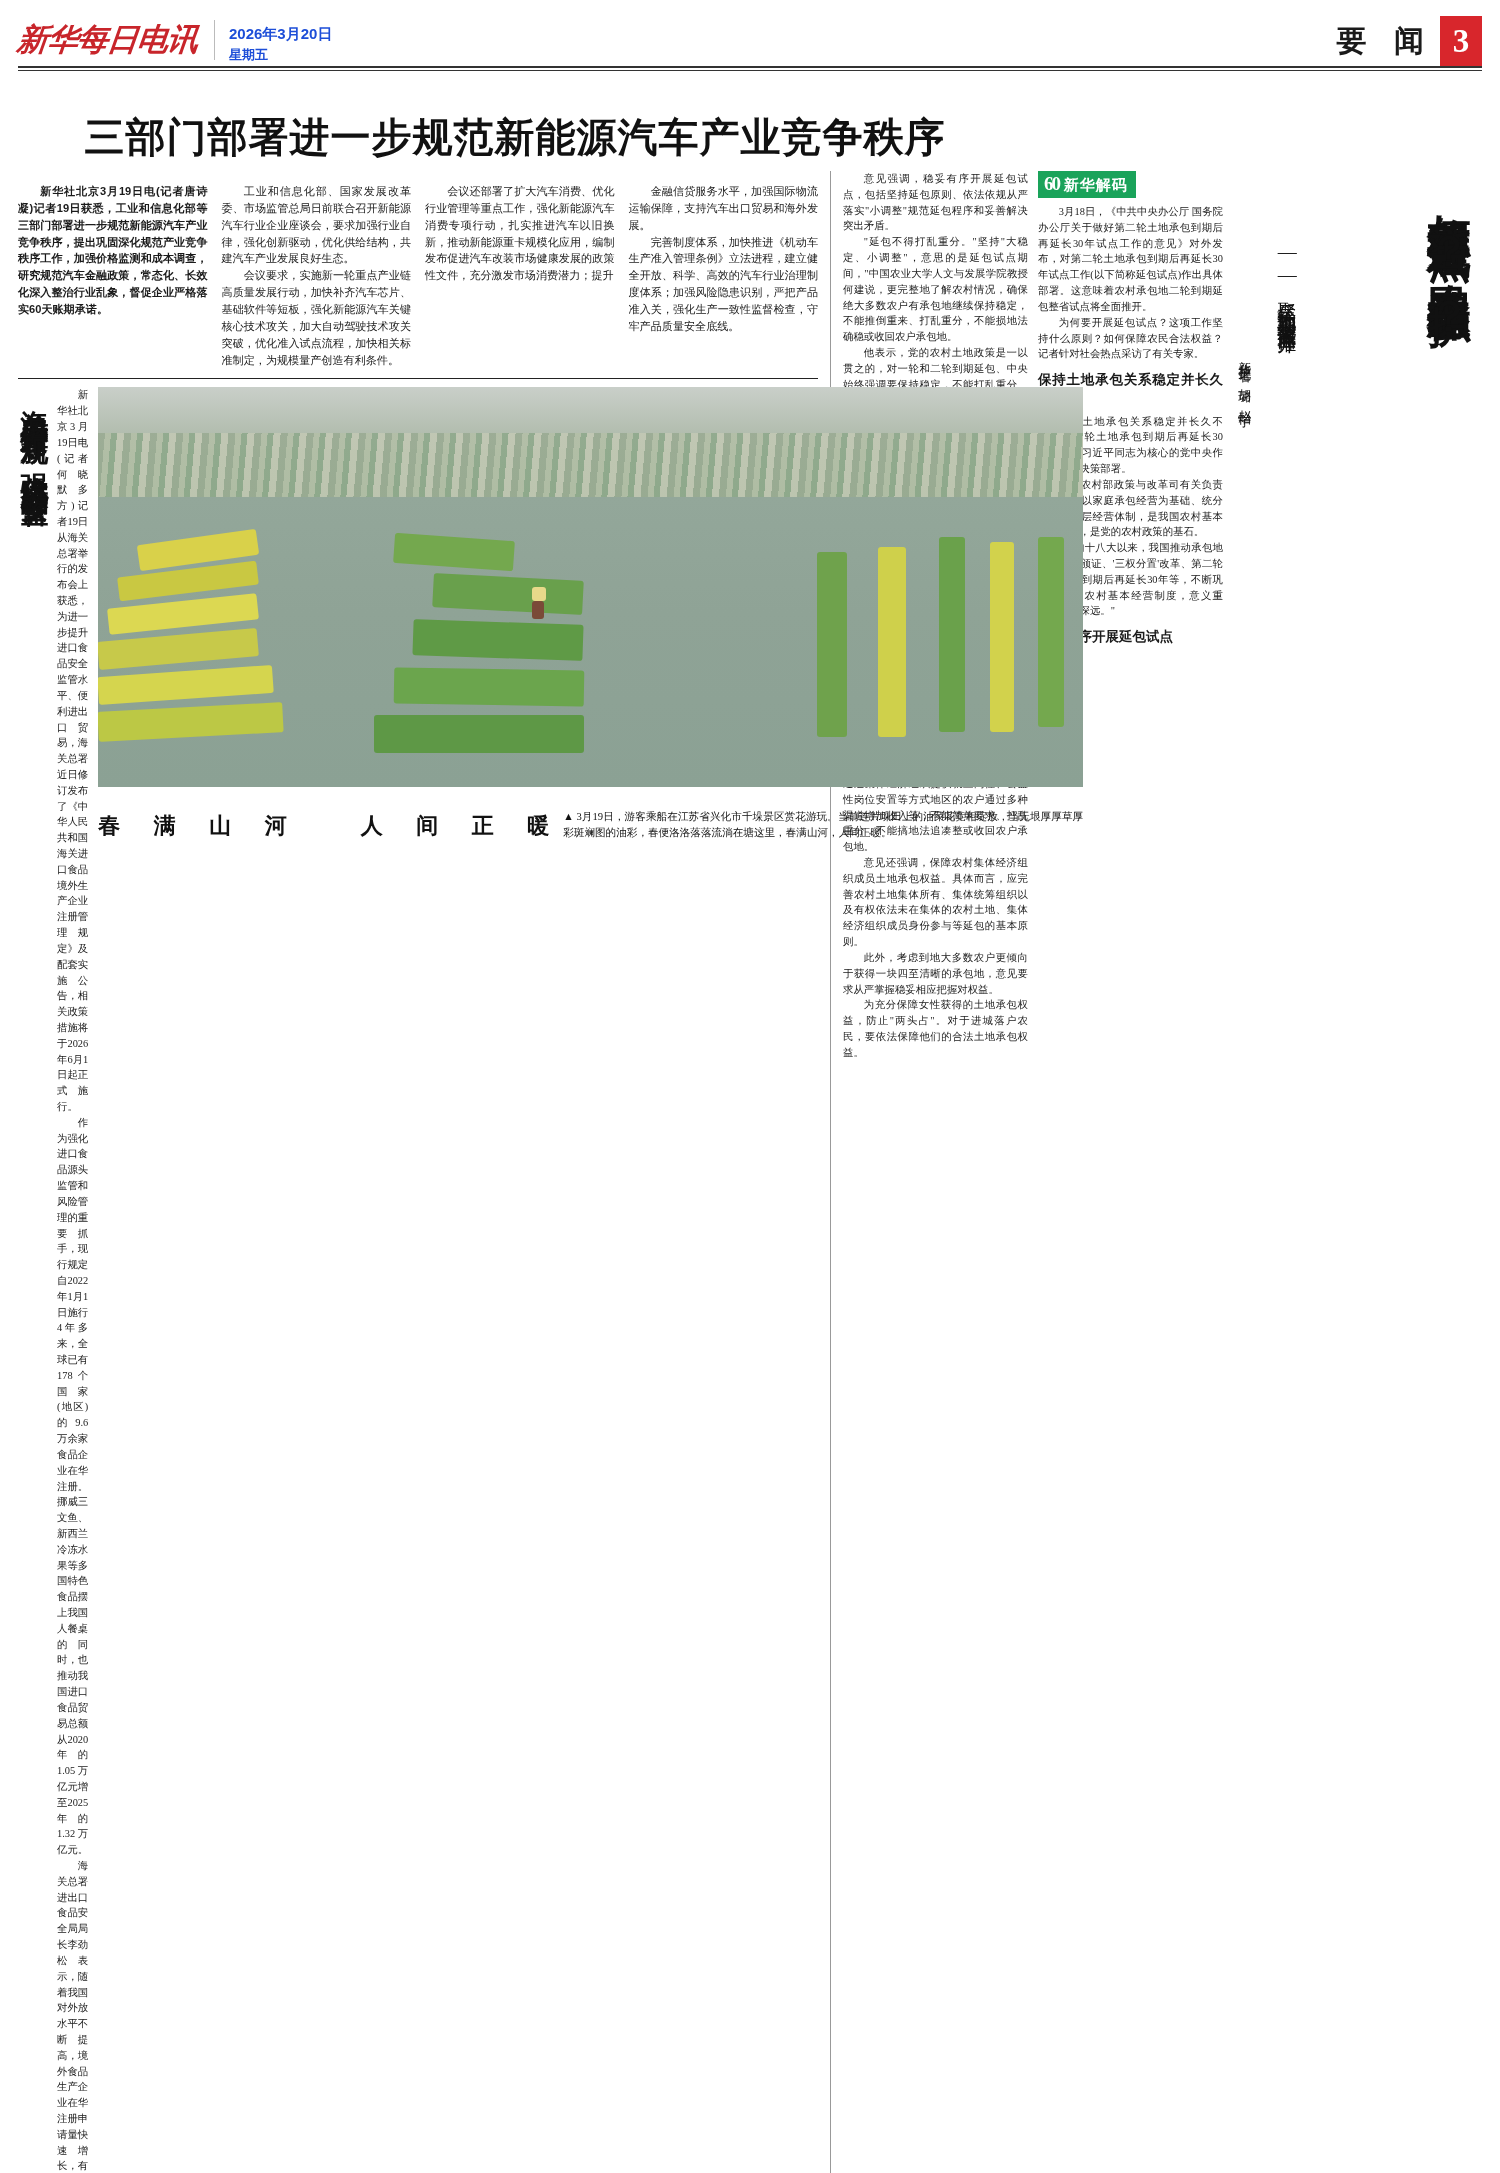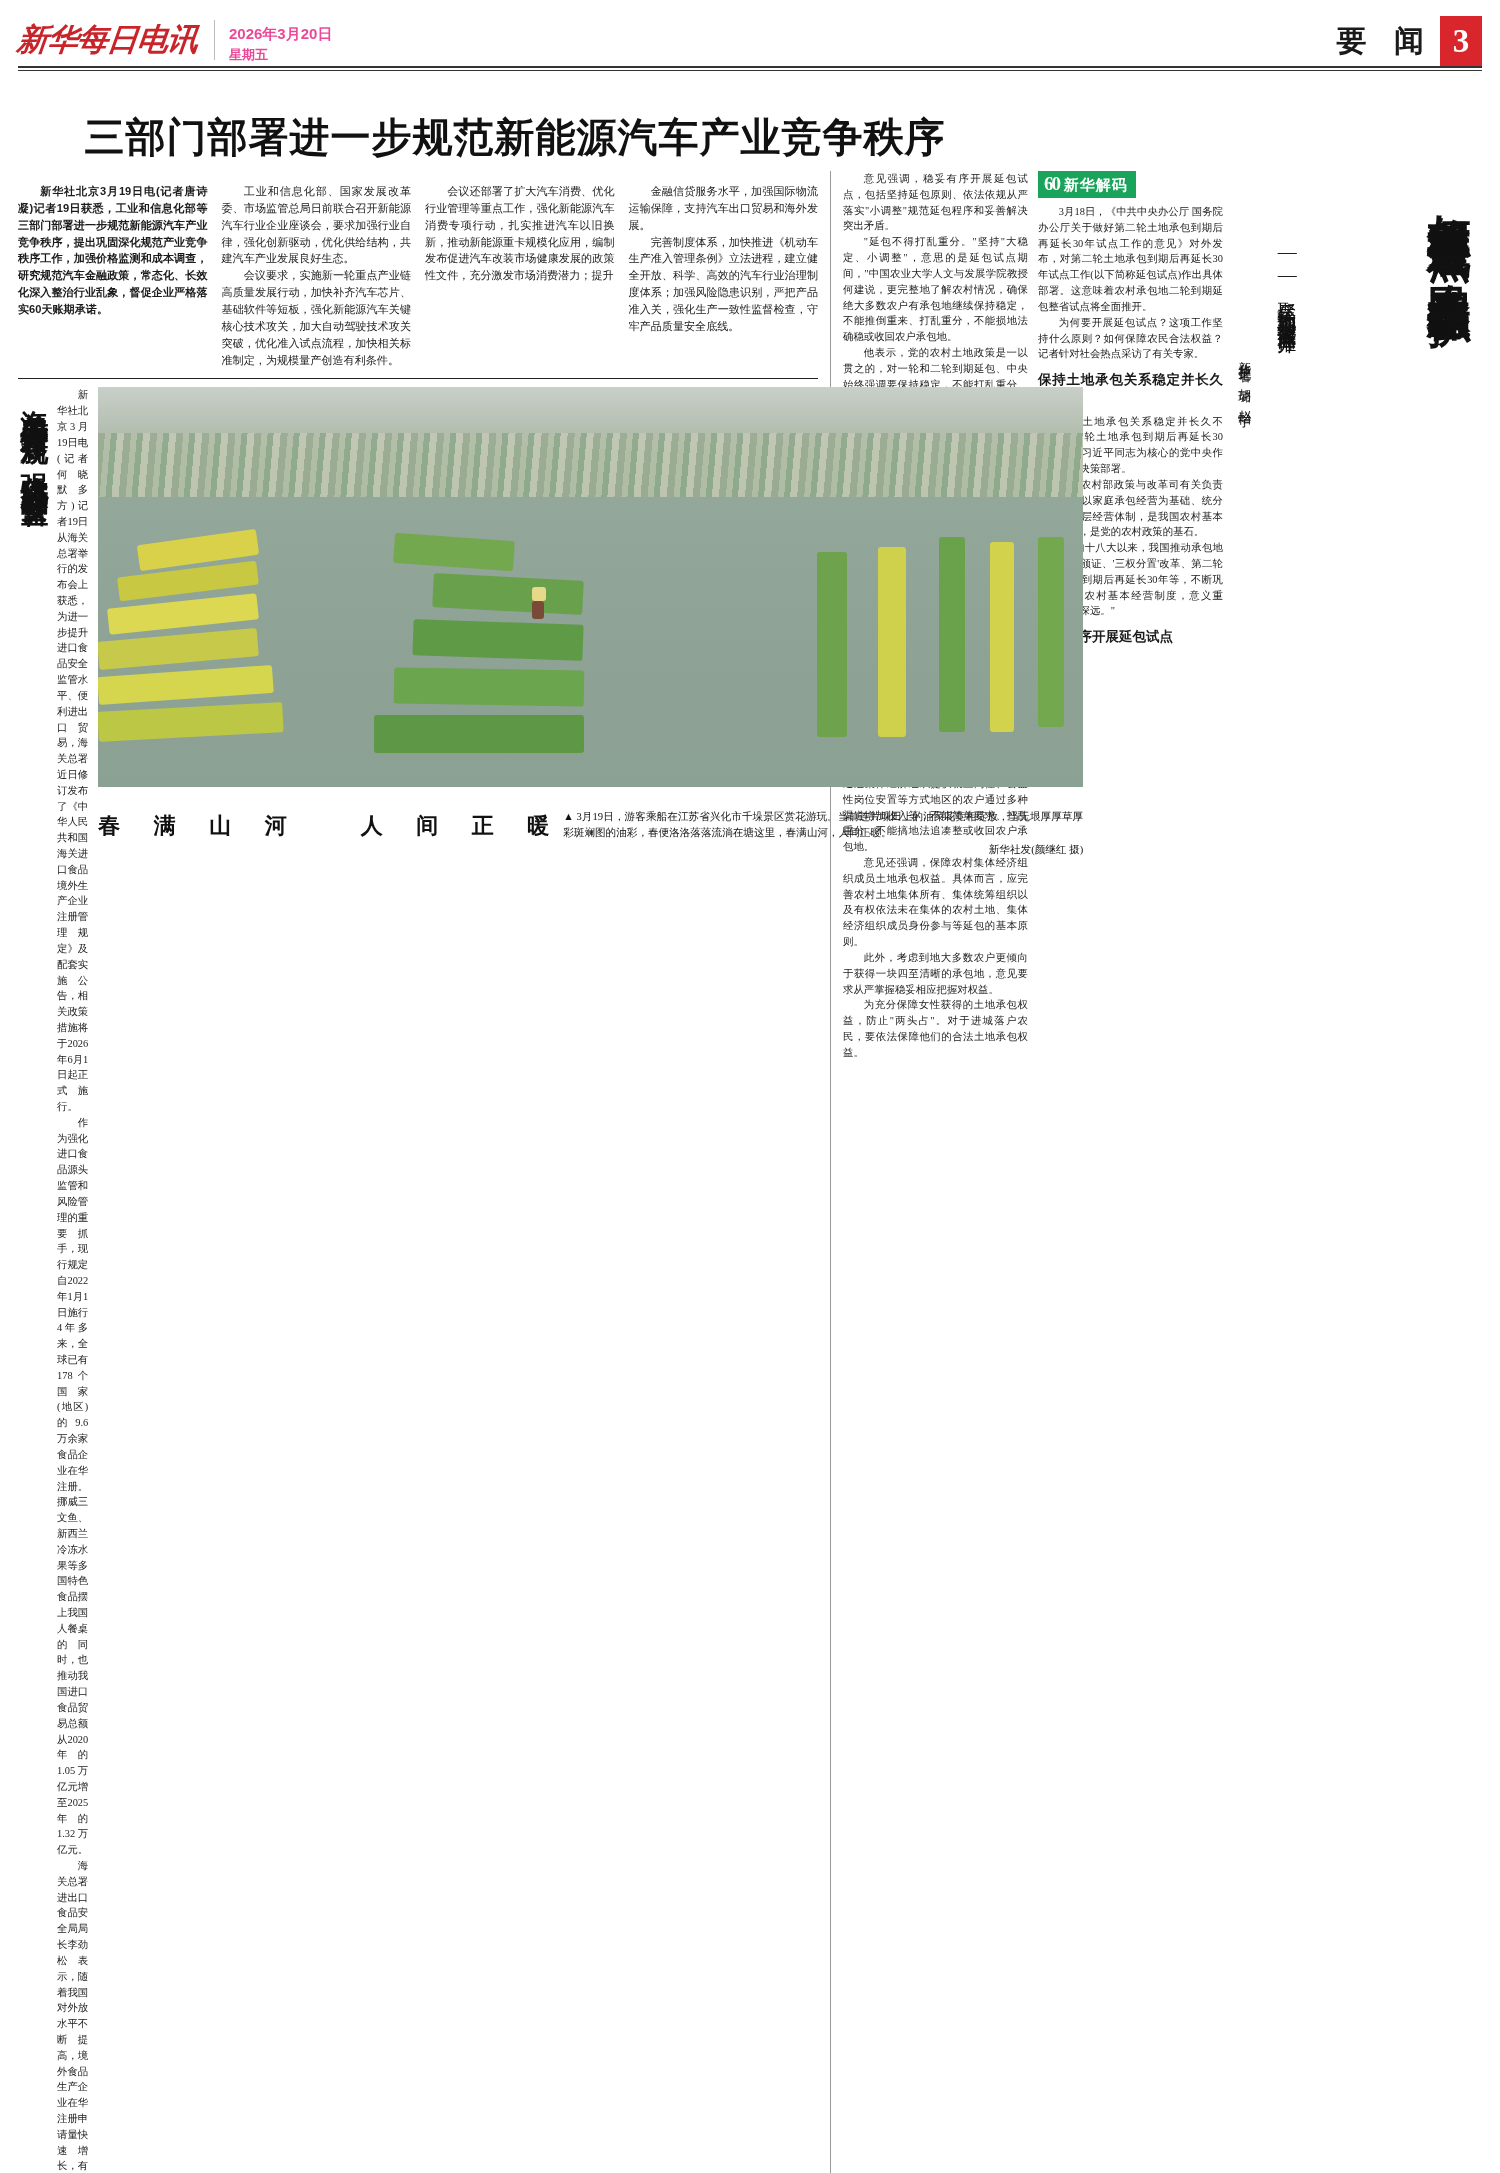--- a/index.html
+++ b/index.html
@@ -18,21 +18,21 @@
     font-family:"Liberation Serif",serif;
     font-size:31px;font-weight:bold;color:#c8252b;
     letter-spacing:-1px;
     font-style:italic;
     line-height:1;
     padding-top:14px;
     transform:skewX(-6deg);
     white-space:nowrap;
   }
   .logo-rule{width:1px;background:#bbb;height:40px;margin:10px 14px 0 16px;}
-  .datebox{font-family:"Liberation Sans",sans-serif;font-size:15px;line-height:1.55;padding-top:12px;color:#ec4899;font-weight:bold;}
+  .datebox{font-family:"Liberation Sans",sans-serif;font-size:15px;line-height:1.55;padding-top:12px;color:#1d4ed8;font-weight:bold;}
   .datebox .d2{font-size:13px;font-weight:bold;}
   .masthead-right{margin-left:auto;display:flex;align-items:center;padding-top:6px;}
   .yaowen{font-size:30px;font-weight:bold;letter-spacing:10px;color:#1a1a1a;font-family:"Liberation Serif",serif;padding-right:6px;}
   .pagenum{background:#d8262c;color:#fff;width:42px;height:50px;display:flex;align-items:center;justify-content:center;font-size:33px;font-weight:bold;font-family:"Liberation Serif",serif;}
   .mast-rule{position:absolute;left:18px;right:18px;top:66px;height:2px;background:#333;}
   .mast-rule2{position:absolute;left:18px;right:18px;top:70px;height:1px;background:#333;}
 
   
   .body-col{
     font-size:11.1px;line-height:1.52;text-align:justify;
@@ -194,21 +194,20 @@
             <div class="stripe" style="right:18%;top:160px;width:28px;height:190px;background:#cfd04b;"></div>
             <div class="stripe" style="right:24%;top:165px;width:30px;height:185px;background:#6fa24c;"></div>
             <div class="stripe" style="left:44%;top:200px;width:14px;height:14px;background:#e8d98a;"></div>
             <div class="stripe" style="left:44%;top:214px;width:12px;height:18px;background:#7a4a38;"></div>
           </div>
           <div class="cap-row">
             <div class="cap-left">春 满 山 河</div>
             <div class="cap-left" style="margin-left:60px">人 间 正 暖</div>
             <div class="cap-right">▲ 3月19日，游客乘船在江苏省兴化市千垛景区赏花游玩。当前连片垛田上的油菜花竞相绽放，当无垠厚厚草厚彩斑斓图的油彩，春便洛洛落落流淌在塘这里，春满山河，人间正暖。</div>
           </div>
-          <div class="cap-credit">新华社发(颜继红 摄)</div>
         </div>
       </div>
     </div>
 
     <div class="vsep"></div>
 
     <div class="top-right">
 
       <div style="display:flex;gap:10px;width:380px;">
         <div style="flex:1;">

